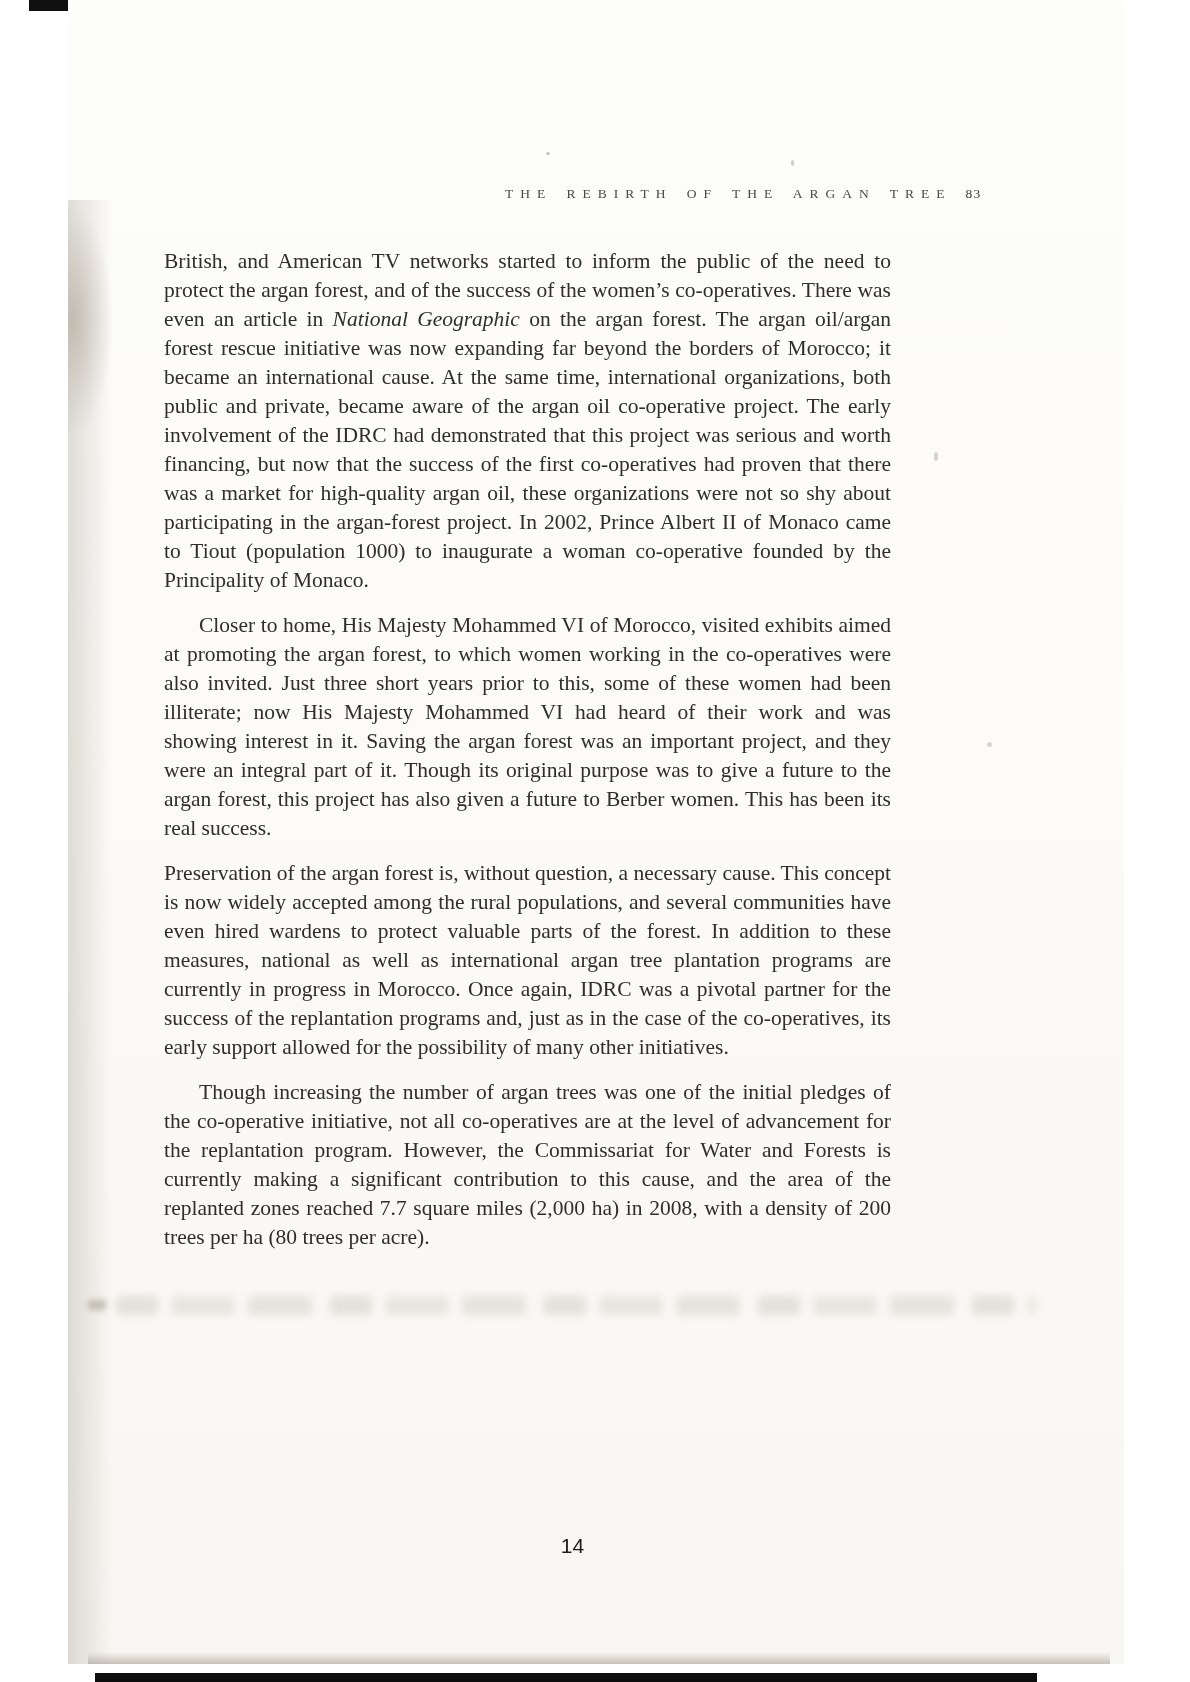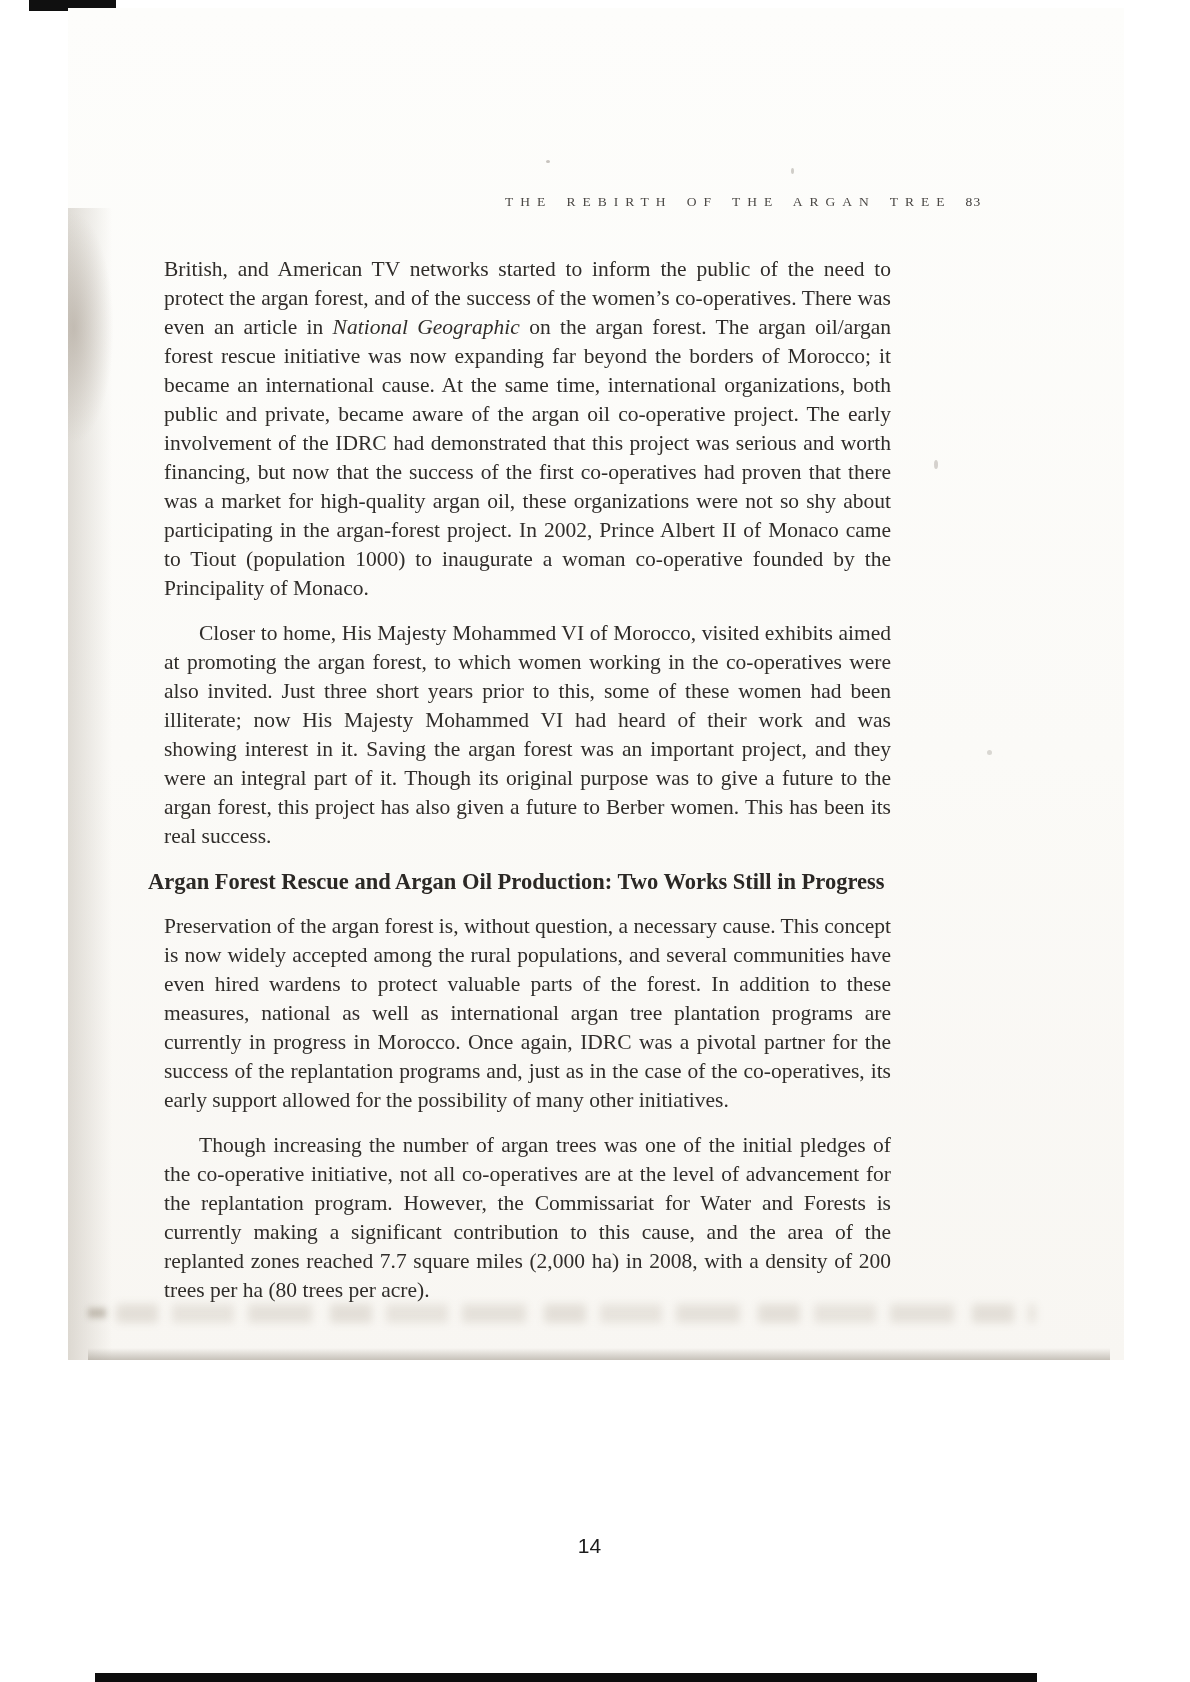--- a/index.html
+++ b/index.html
@@ -7,22 +7,22 @@
     width: 1190px; height: 1682px;
     background: #ffffff;
     position: relative;
     overflow: hidden;
     font-family: "Liberation Serif", serif;
   }
 
   
   .scan {
     position: absolute;
-    left: 68px; top: 8px;
-    width: 1056px; height: 1352px;
+    left: 68px; top: 0;
+    width: 1056px; height: 1664px;
     background: linear-gradient(180deg, #fdfdfb 0%, #fbfaf7 55%, #f8f6f2 100%);
   }
   
   .scan::before {
     content: "";
     position: absolute;
     left: 0; top: 200px; bottom: 0;
     width: 52px;
     background:
       radial-gradient(ellipse 55px 160px at 6px 120px, rgba(168,158,146,0.55), rgba(168,158,146,0) 72%),
@@ -125,21 +125,20 @@
 
   
   .doc-footer {
     position: absolute;
     left: 0; top: 1534px;
     width: 1145px;
     text-align: center;
     font-family: "Liberation Sans", sans-serif;
     font-size: 21px;
     color: #1c1c1c;
-    margin-left: 17px;
   }
 </style>
 </head>
 <body>
 
 <div class="edge-mark-top"></div>
 <div class="edge-mark-bottom"></div>
 
 <div class="scan">
 
@@ -151,21 +150,20 @@
   <div class="speck speck-b"></div>
   <div class="speck speck-c"></div>
   <div class="speck speck-d"></div>
 
   <div class="text-block">
 
     <p><span>British, and American TV networks started to inform the public of the need to protect the argan forest, and of the success of the women’s co-operatives. There was even an article in </span><em>National Geographic</em><span> on the argan forest. The argan oil/argan forest rescue initiative was now expanding far beyond the borders of Morocco; it became an international cause. At the same time, international organizations, both public and private, became aware of the argan oil co-operative project. The early involvement of the IDRC had demonstrated that this project was serious and worth financing, but now that the success of the first co-operatives had proven that there was a market for high-quality argan oil, these organizations were not so shy about participating in the argan-forest project. In 2002, Prince Albert II of Monaco came to Tiout (population 1000) to inaugurate a woman co-operative founded by the Principality of Monaco.</span></p>
 
     <p class="para-indent">Closer to home, His Majesty Mohammed VI of Morocco, visited exhibits aimed at promoting the argan forest, to which women working in the co-operatives were also invited. Just three short years prior to this, some of these women had been illiterate; now His Majesty Mohammed VI had heard of their work and was showing interest in it. Saving the argan forest was an important project, and they were an integral part of it. Though its original purpose was to give a future to the argan forest, this project has also given a future to Berber women. This has been its real success.</p>
 
-    <h2 class="section-heading">Argan Forest Rescue and Argan Oil Production: Two Works Still in Progress</h2>
 
     <p>Preservation of the argan forest is, without question, a necessary cause. This concept is now widely accepted among the rural populations, and several communities have even hired wardens to protect valuable parts of the forest. In addition to these measures, national as well as international argan tree plantation programs are currently in progress in Morocco. Once again, IDRC was a pivotal partner for the success of the replantation programs and, just as in the case of the co-operatives, its early support allowed for the possibility of many other initiatives.</p>
 
     <p class="para-indent">Though increasing the number of argan trees was one of the initial pledges of the co-operative initiative, not all co-operatives are at the level of advancement for the replantation program. However, the Commissariat for Water and Forests is currently making a significant contribution to this cause, and the area of the replanted zones reached 7.7 square miles (2,000 ha) in 2008, with a density of 200 trees per ha (80 trees per acre).</p>
   </div>
 
   <div class="ghost-dot-left"></div>
   <div class="ghost-line"></div>
 </div>
 

